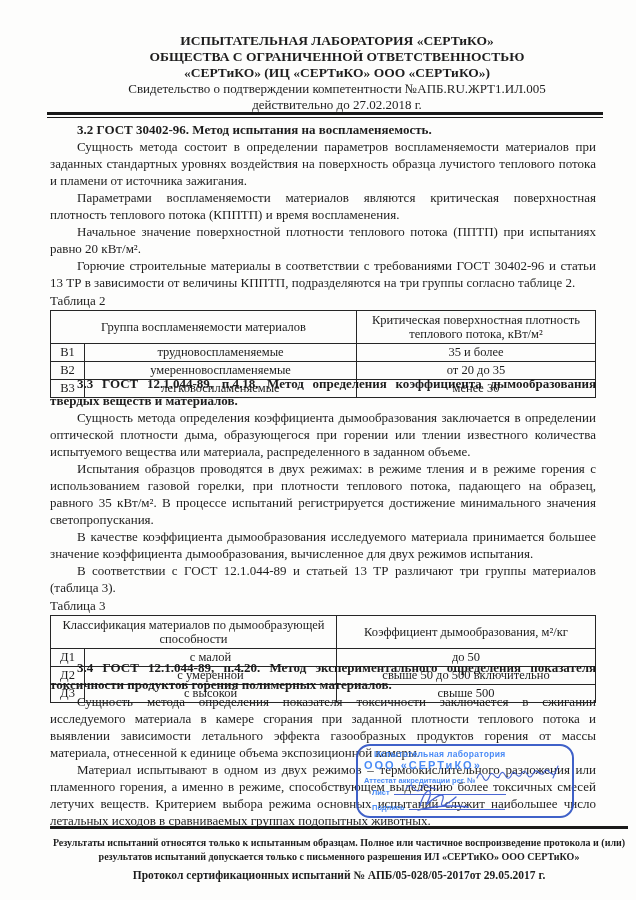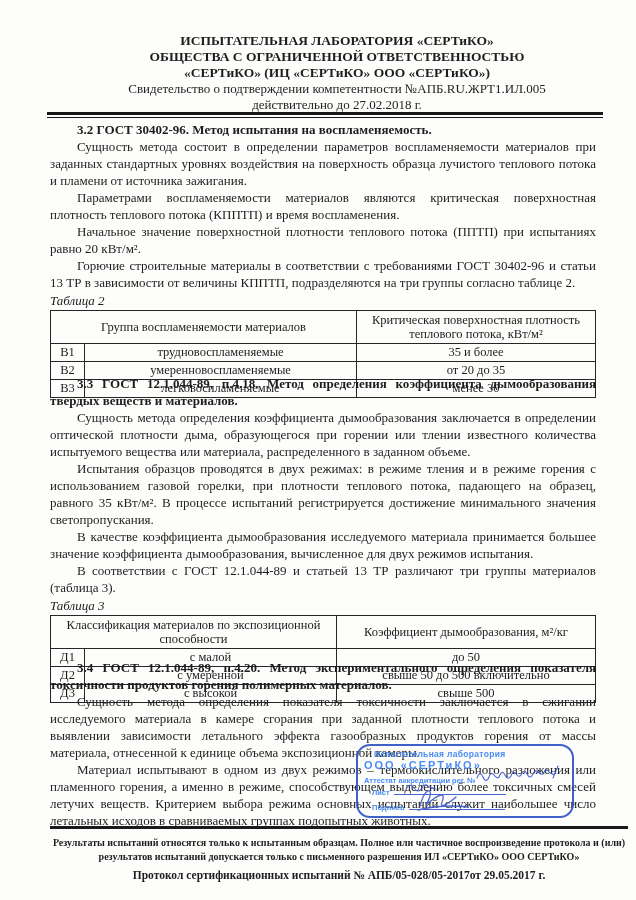--- a/index.html
+++ b/index.html
@@ -20,21 +20,21 @@
     position:absolute;top:112px;left:47px;right:33px;height:2px;
     border-top:3px solid #191919;border-bottom:1.5px solid #191919;
   }
   
   .section{position:absolute;left:50px;right:40px;font-size:13px;line-height:17px;text-align:justify;}
   .sec-32{top:121px;}
   .sec-33{top:375px;}
   .sec-34{top:659px;}
   .section h3{margin:0;font-size:13px;line-height:17px;font-weight:bold;text-indent:27px;text-align:justify;}
   .section p{margin:0;text-indent:27px;}
-  .tbl-label{margin-top:1px;text-indent:0;font-size:13px;font-style:italic;}
+  .tbl-label{margin-top:1px;text-indent:0;font-size:13px;}
   table{width:100%;border-collapse:collapse;margin-top:1px;padding-left:44px;}
   td,th{border:1.3px solid #262626;font-size:12.5px;line-height:14.5px;text-align:center;vertical-align:middle;padding:1px 4px;font-weight:normal;}
   th{height:30px;}
   td{height:15px;}
   
   .stamp{
     position:absolute;left:356px;top:744px;width:214px;height:70px;
     border:2.6px solid #2f54c4;border-radius:14px;
     font-family:"Liberation Sans","DejaVu Sans",sans-serif;
     color:#3b82f6;opacity:.92;
@@ -113,21 +113,21 @@
     <p>В соответствии с ГОСТ 12.1.044-89 и статьей 13 ТР различают три группы материалов (таблица 3).</p>
     <div class="tbl-label">Таблица 3</div>
     <table>
       <colgroup>
           <col style="width:34px">
           <col style="width:252px">
           <col>
         </colgroup>
       <tbody>
           <tr>
-        <th colspan="2">Классификация материалов по экспозиционной способности</th>
+        <th colspan="2">Классификация материалов по дымообразующей способности</th>
         <th>Коэффициент дымообразования, м²/кг</th>
       </tr>
       <tr>
         <td>Д1</td>
         <td>с малой</td>
         <td>до 50</td>
       </tr>
       <tr>
         <td>Д2</td>
         <td>с умеренной</td>

